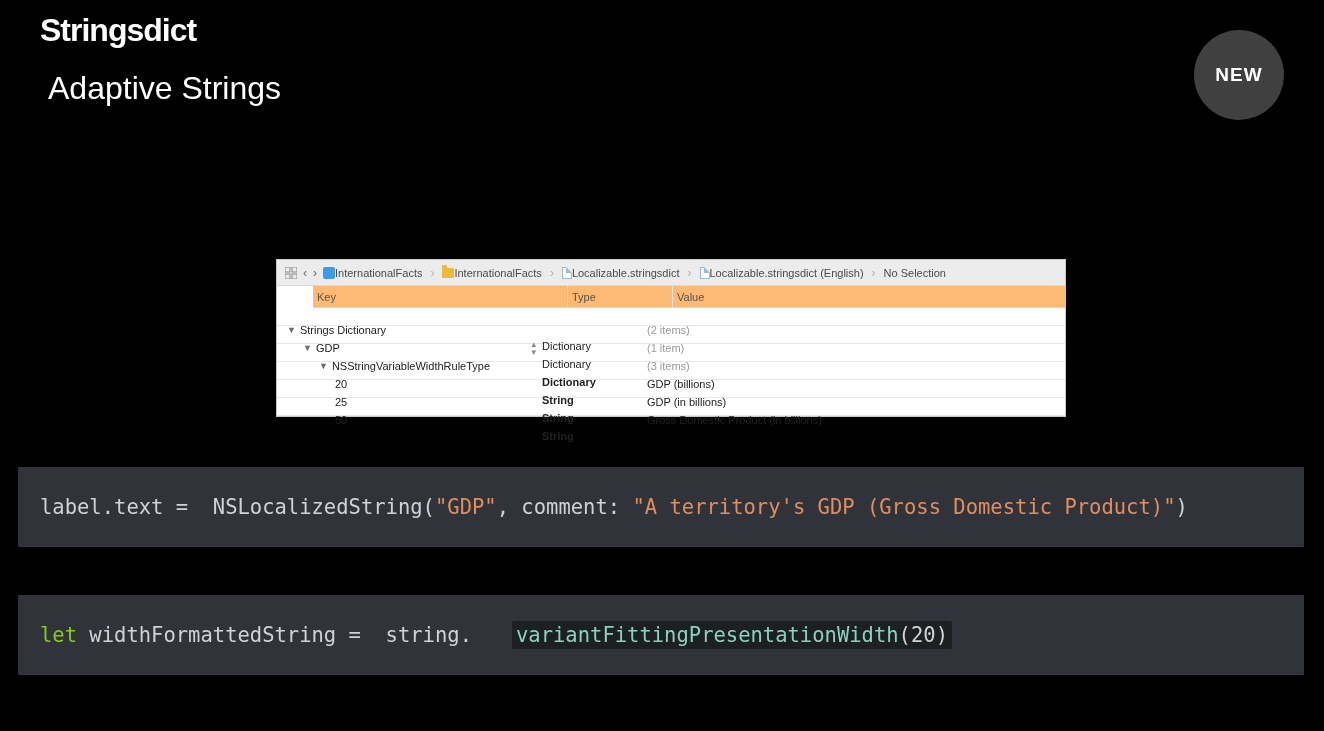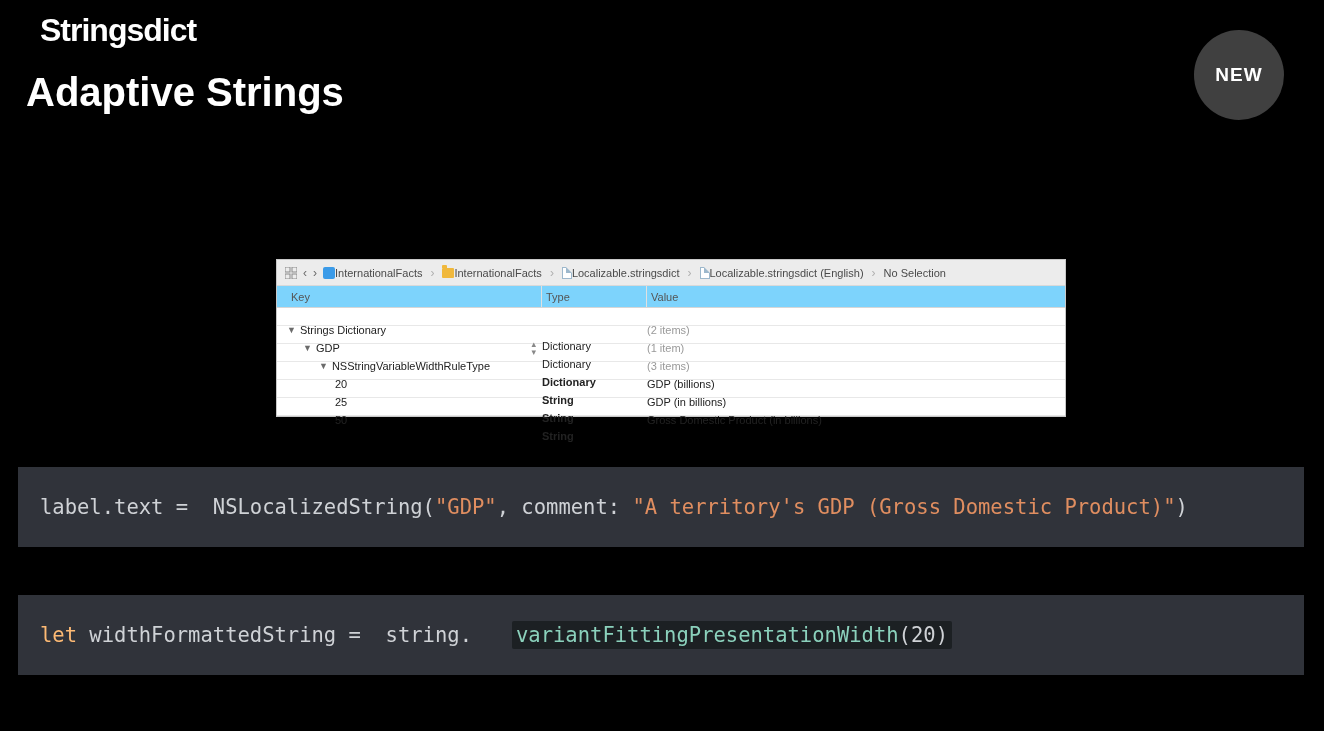--- a/index.html
+++ b/index.html
@@ -6,21 +6,21 @@
   body {
     background: #000;
     width: 1324px;
     height: 731px;
     font-family: -apple-system, "Helvetica Neue", Helvetica, Arial, sans-serif;
     color: #fff;
     overflow: hidden;
     position: relative;
   }
   .title { position: absolute; left: 40px; top: 12px; font-size: 32px; font-weight: 700; letter-spacing: -1px; }
-  .subtitle { position: absolute; left: 26px; top: 70px; font-size: 40px; font-weight: 700; }
+  .subtitle { position: absolute; left: 48px; top: 70px; font-size: 32px; font-weight: 400; }
   .new-badge {
     position: absolute; right: 40px; top: 30px;
     width: 90px; height: 90px; border-radius: 50%;
     background: #404040; color: #fff;
     display: flex; align-items: center; justify-content: center;
     font-size: 19px; font-weight: 700; letter-spacing: 1px;
   }
   
   .plist-panel {
     position: absolute; left: 276px; top: 259px;
@@ -38,23 +38,22 @@
   .plist-nav .chev { color: #b0b0b0; font-size: 12px; padding: 0 2px; }
   .breadcrumb-item { color: #4a4a4a; font-size: 11px; display: inline-flex; align-items: center; }
   .folder-icon { width: 12px; height: 10px; background: #f0b83c; border-radius: 1px; display:inline-block; position:relative; }
   .folder-icon:before { content:""; position:absolute; left:0; top:-3px; width:5px; height:3px; background:#f0b83c; border-radius:1px 1px 0 0;}
   .proj-icon { width:12px; height:12px; background:#3b9be8; border-radius:2px; display:inline-block;}
   .file-icon { width:10px; height:12px; border:1px solid #9db8cc; background:#fff; display:inline-block; position:relative;}
   .file-icon:before { content:""; position:absolute; right:-1px; top:-1px; border-width:3px; border-style:solid; border-color:#ececec #ececec #9db8cc #9db8cc;}
   .plist-header {
     display: grid; grid-template-columns: 255px 105px 1fr;
     height: 22px; align-items: center;
-    padding-left: 10px;
     border-bottom: 1px solid #d6d6d6;
-    background: #7dd3fc; color: #555; font-size: 11px;
+    background: #fdba74; color: #555; font-size: 11px; margin-left: 36px;
   }
   .plist-header > div { border-right: 1px solid #e0e0e0; height:100%; display:flex; align-items:center; padding-left:4px;}
   .plist-header > div:last-child { border-right:none;}
   .plist-row {
     display: grid; grid-template-columns: 255px 105px 1fr;
     height: 18px; align-items: center;
     padding-left: 10px;
     border-bottom: 1px solid #e8e8e8;
     font-size: 11px;
   }
@@ -70,21 +69,21 @@
     position: absolute; left: 18px; width: 1286px;
     background: #30333a;
     padding: 28px 22px;
     font-family: "SF Mono", Menlo, Consolas, monospace;
     font-size: 20.5px;
     color: #e6e6e6;
     white-space: pre;
   }
   .code-block.cb1 { top: 467px; }
   .code-block.cb2 { top: 595px; }
-  .tok-keyword { color: #fdba74; }
+  .tok-keyword { color: #84cc16; }
   .tok-string  { color: #e08e60; }
   .tok-dim     { color: #cfd2d6; }
   .tok-method  { color: #8bd1bc; }
   .highlight-box { background:#1c2023; padding: 2px 4px; border-radius:2px;margin-left:40px;}
 </style>
 </head>
 <body>
 
 <div class="title">Stringsdict</div>
 <div class="subtitle">Adaptive Strings</div>

